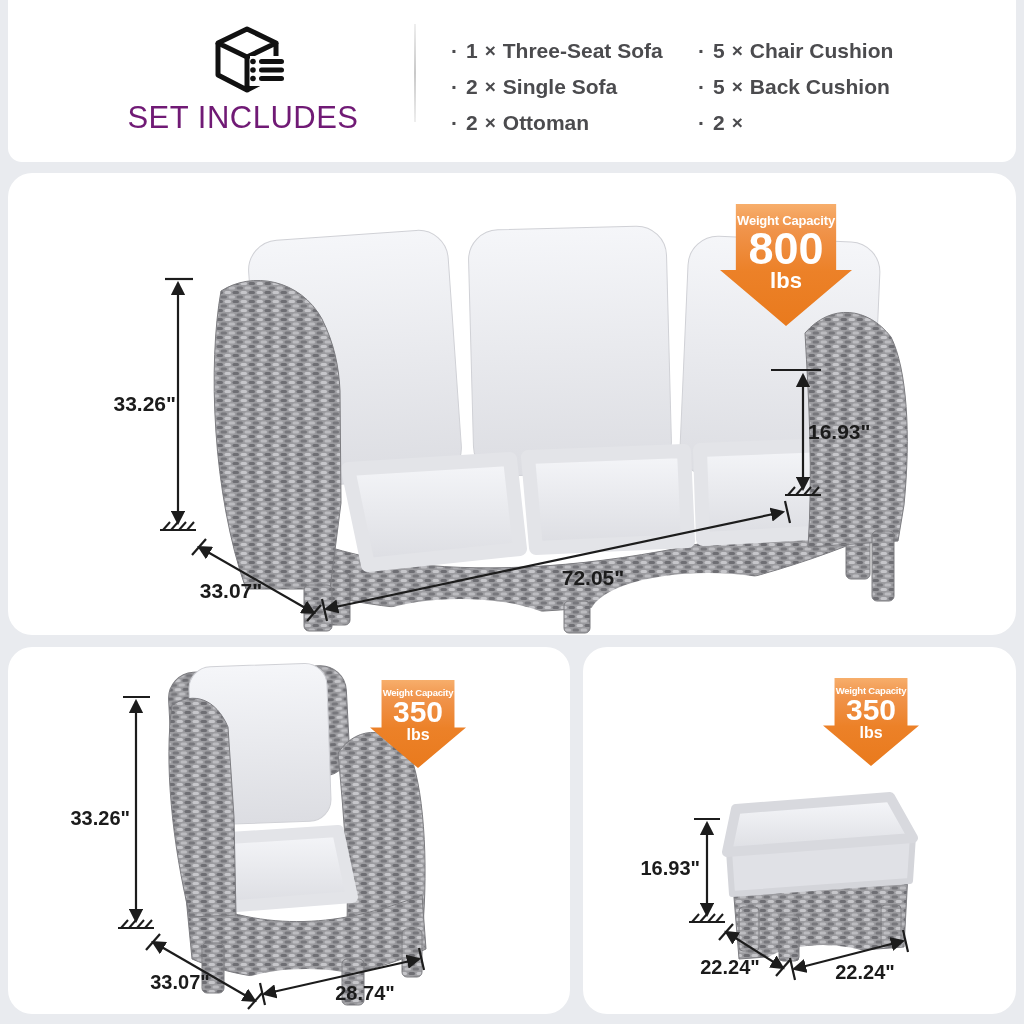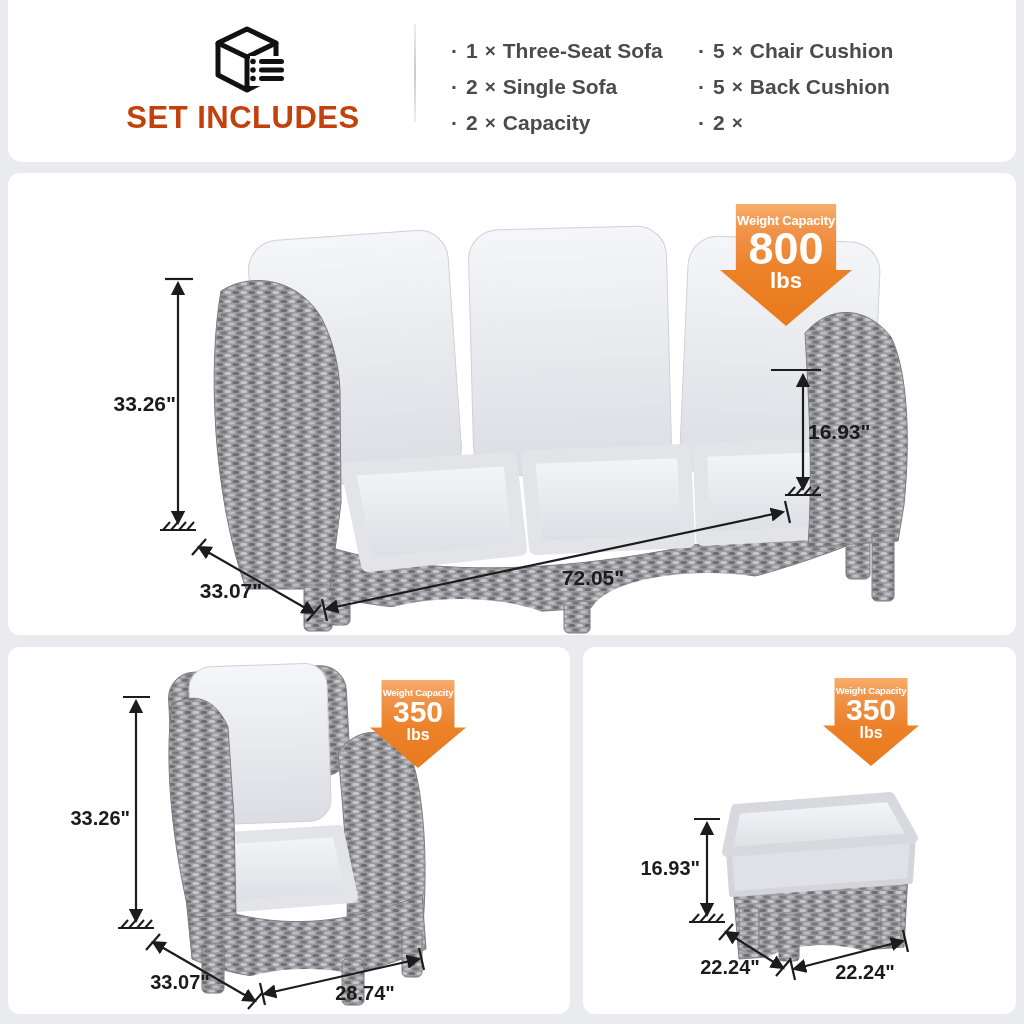--- a/index.html
+++ b/index.html
@@ -2,30 +2,30 @@
 <html><head>
 <meta charset="utf-8">
 <style>
   html,body{margin:0;padding:0}
   body{
     width:1024px;height:1024px;position:relative;overflow:hidden;
     background:#e9ebef;
     font-family:"Liberation Sans",sans-serif;
     -webkit-font-smoothing:antialiased;
   }
-  .panel{position:absolute;background:#ffffff;border-radius:12px;overflow:hidden}
+  .panel{position:absolute;background:#ffffff;border-radius:24px;overflow:hidden}
   #p-top{left:8px;top:0;width:1008px;height:162px;border-radius:0 0 14px 14px}
   #p-sofa{left:8px;top:173px;width:1008px;height:462px}
   #p-chair{left:8px;top:647px;width:562px;height:367px}
   #p-ottoman{left:583px;top:647px;width:433px;height:367px}
 
   
   .si-title{
     position:absolute;left:55px;top:100px;width:360px;text-align:center;
-    font-size:31px;font-weight:700;color:#c2410c;letter-spacing:.5px;white-space:nowrap;
+    font-size:31px;font-weight:400;color:#701a75;letter-spacing:.5px;white-space:nowrap;
   }
   .si-icon{position:absolute;left:200px;top:24px}
   .si-divider{
     position:absolute;left:406px;top:24px;width:2px;height:98px;
     background:linear-gradient(180deg,#eee,#c9c9c9,#eee);
   }
   .si-col{position:absolute;top:33px}
   .si-row{display:flex;align-items:center;height:36px;
     font-size:21px;font-weight:bold;color:#4b4b4e;white-space:nowrap}
   .si-b{margin-right:8px}
@@ -93,21 +93,21 @@
     <div class="si-row">
       <span class="si-b">·</span>
       <span class="si-q">2</span>
       <span class="si-x">×</span>
       <span class="si-n">Single Sofa</span>
     </div>
     <div class="si-row">
       <span class="si-b">·</span>
       <span class="si-q">2</span>
       <span class="si-x">×</span>
-      <span class="si-n">Capacity</span>
+      <span class="si-n">Ottoman</span>
     </div>
   </div>
 
   <div class="si-col" style="left:690px">
     <div class="si-row">
       <span class="si-b">·</span>
       <span class="si-q">5</span>
       <span class="si-x">×</span>
       <span class="si-n">Chair Cushion</span>
     </div>

